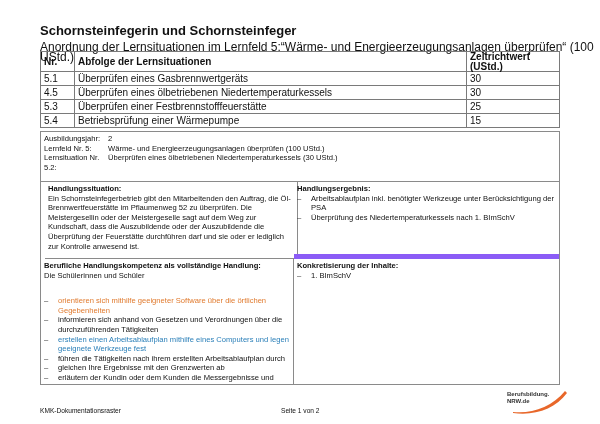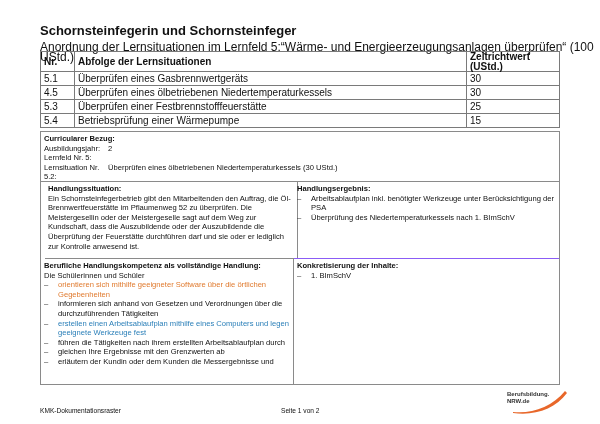--- a/index.html
+++ b/index.html
@@ -23,27 +23,27 @@
   #lernsit-table .c-time { width: 86px; text-align: left; }
   #lernsit-table th.c-time { text-align: left; }
 
   #main-box { position: absolute; left: 40px; top: 131px; width: 520px; height: 254px; border: 1px solid #8a8a8a; box-sizing: border-box; }
   .sec { position: absolute; box-sizing: border-box; }
   #curr { left: 0; top: 0; width: 100%; height: 50px; border-bottom: 1px solid #8a8a8a; padding: 2px 3px; }
   .bold { font-weight: bold; }
   .row { display: flex; }
   .row .lbl { width: 64px; }
   #hs { left: 4px; top: 50px; width: 253px; height: 77px; border-right: 1px solid #8a8a8a; border-bottom: 1px solid #8a8a8a; padding: 2px 3px; }
-  #he { left: 253px; top: 50px; width: 265px; height: 77px; border-bottom: 1px solid #8b5cf6; padding: 2px 3px; }
+  #he { left: 253px; top: 50px; width: 265px; height: 77px; border-bottom: 5px solid #8b5cf6; padding: 2px 3px; }
   #bhk { left: 0; top: 127px; width: 253px; height: 126px; border-right: 1px solid #8a8a8a; padding: 2px 3px; overflow: hidden; }
   #ki { left: 253px; top: 127px; width: 265px; height: 126px; padding: 2px 3px; }
   ul.dash { list-style: none; margin: 0; padding: 0; }
   ul.dash li { position: relative; padding-left: 14px; }
   ul.dash li::before { content: "–"; position: absolute; left: 0; top: 0; color: #333; }
-  .orange { color: #e07a2e; }
+  .orange { color: #e07a2e; margin-top: 16px; }
   .blue { color: #2a7fb8; }
 
   #footer-left { left: 40px; top: 406px; font-size: 6.6px; }
   #footer-center { left: 281px; top: 406px; font-size: 6.6px; }
   #logo { left: 507px; top: 389px; width: 60px; height: 26px; }
   #logo .txt { position: absolute; left: 0; top: 2px; font-size: 6px; line-height: 7px; font-weight: bold; color: #333; }
 </style>
 </head>
 <body>
 
@@ -77,27 +77,27 @@
     <tr>
       <td class="c-nr">5.4</td>
       <td>Betriebsprüfung einer Wärmepumpe</td>
       <td class="c-time">15</td>
     </tr>
   </tbody>
 </table>
 
 <div id="main-box">
   <div class="sec" id="curr">
-    <div class="bold">Curricularer Bezug:</div>
     <div class="row">
       <span class="lbl">Ausbildungsjahr:</span>
       <span>2</span>
     </div>
     <div class="row">
       <span class="lbl">Lernfeld Nr. 5:</span>
+      <span>Wärme- und Energieerzeugungsanlagen überprüfen (100 UStd.)</span>
     </div>
     <div class="row">
       <span class="lbl">Lernsituation Nr. 5.2:</span>
       <span>Überprüfen eines ölbetriebenen Niedertemperaturkessels (30 UStd.)</span>
     </div>
   </div>
 
   <div class="sec" id="hs">
     <div class="bold">Handlungssituation:</div>
     <div>Ein Schornsteinfegerbetrieb gibt den Mitarbeitenden den Auftrag, die Öl-Brennwertfeuerstätte im Pflaumenweg 52 zu überprüfen. Die Meistergesellin oder der Meistergeselle sagt auf dem Weg zur Kundschaft, dass die Auszubildende oder der Auszubildende die Überprüfung der Feuerstätte durchführen darf und sie oder er lediglich zur Kontrolle anwesend ist.</div>

